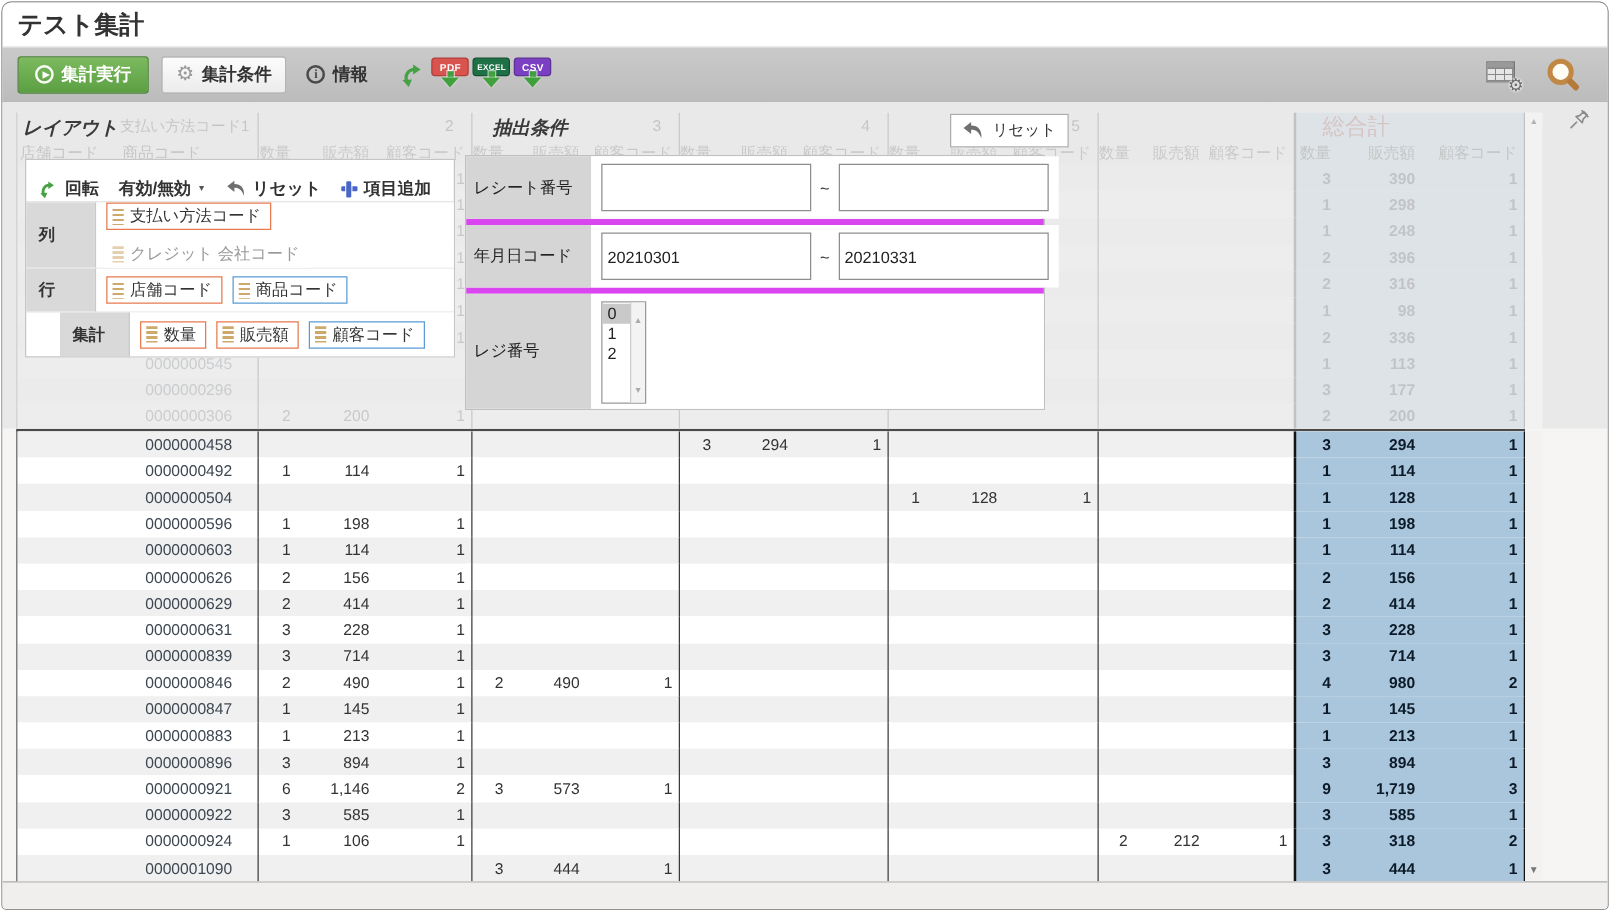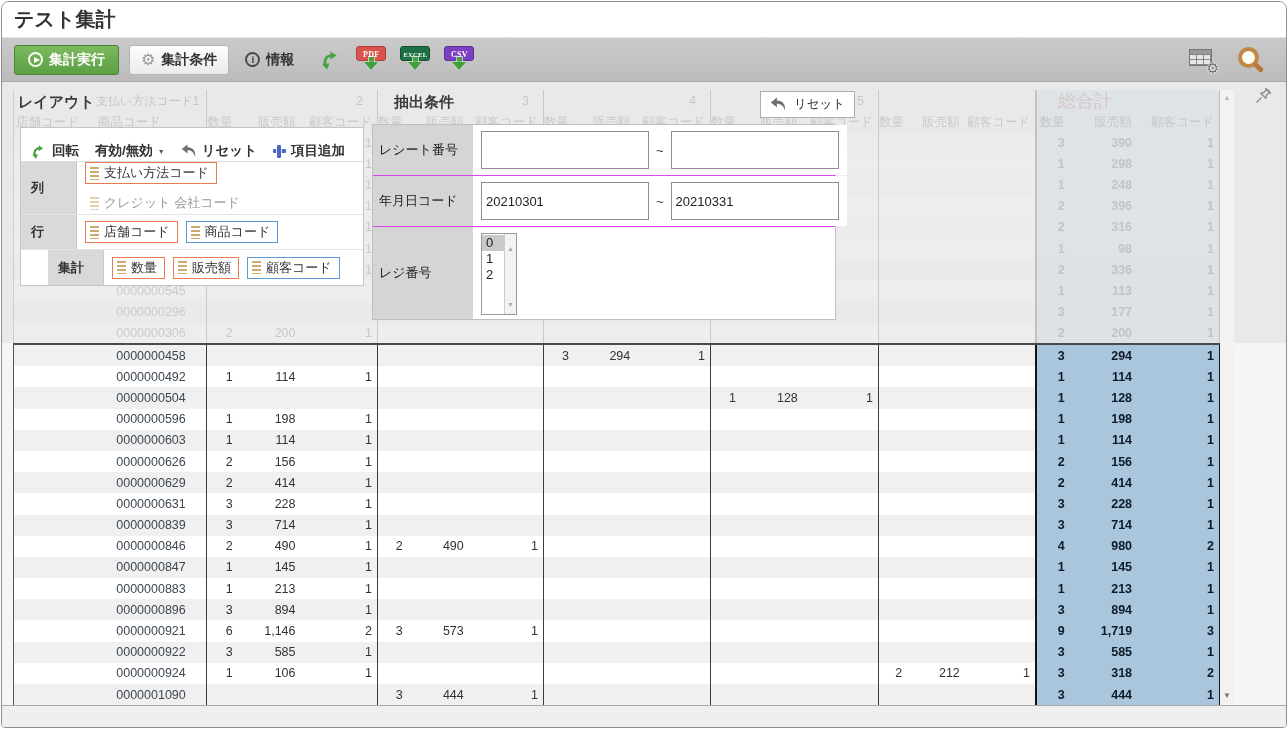--- a/index.html
+++ b/index.html
@@ -16,21 +16,21 @@
   .btn-run{height:30px;padding:0 13px;background:linear-gradient(#7cba5e,#5c9f43);border:1px solid #4c8534;border-radius:3px;color:#fff;font-weight:bold;font-size:14px;display:flex;align-items:center;gap:6px;cursor:pointer;font-family:inherit;}
   .play-icon{width:15px;height:15px;border:2px solid rgba(255,255,255,.95);border-radius:50%;position:relative;flex:0 0 auto;}
   .play-icon::before{content:"";position:absolute;left:4px;top:3px;border-left:6px solid #fff;border-top:3.5px solid transparent;border-bottom:3.5px solid transparent;}
   .btn-cond{height:30px;padding:0 11px;margin-left:10px;background:linear-gradient(#fdfdfd,#ebebeb);border:1px solid #b5b5b5;border-radius:3px;color:#333;font-weight:bold;font-size:14px;display:flex;align-items:center;gap:6px;cursor:pointer;font-family:inherit;}
   .gear-glyph{font-size:16px;color:#9a9a9a;line-height:1;}
   .gear-glyph::before{content:"⚙";}
   .info-item{display:flex;align-items:center;gap:6px;margin-left:16px;color:#333;font-weight:bold;font-size:14px;}
   .info-icon{width:15px;height:15px;border-radius:50%;border:2px solid #4a4a4a;display:flex;align-items:center;justify-content:center;font-size:10px;font-weight:bold;color:#4a4a4a;font-family:"Liberation Serif",serif;}
   .info-icon::before{content:"i";}
   .refresh-btn{margin-left:26px;display:flex;align-items:center;cursor:pointer;}
-  .export{position:relative;width:30px;height:28px;margin-left:14px;cursor:pointer;font-family:Liberation Serif, serif;}
+  .export{position:relative;width:30px;height:28px;margin-left:3px;cursor:pointer;}
   .export .badge{display:block;width:30px;height:15px;border-radius:3px;color:#fff;font-weight:bold;font-size:8px;text-align:center;line-height:15px;letter-spacing:.3px;}
   .export.pdf .badge{background:#d9534f;border:1px solid #b43c38;}
   .export.excel .badge{background:#1e7145;border:1px solid #14502f;font-size:6.5px;}
   .export.csv .badge{background:#7b3fc4;border:1px solid #5d2f95;}
   .dl-arrow{position:absolute;left:50%;transform:translateX(-50%);top:11px;width:14px;}
   .dl-arrow::before{content:"";display:block;width:5px;height:5px;background:#3fa03c;margin:0 auto;box-shadow:0 0 0 1px rgba(255,255,255,.6);}
   .dl-arrow::after{content:"";display:block;width:0;border-left:7px solid transparent;border-right:7px solid transparent;border-top:8px solid #3fa03c;filter:drop-shadow(0 0 1px rgba(255,255,255,.7));}
   .tb-right{margin-left:auto;display:flex;align-items:center;gap:20px;margin-right:10px;}
   .grid-settings{position:relative;width:28px;height:24px;cursor:pointer;}
   .grid-ico{position:absolute;left:0;top:1px;width:23px;height:17px;border:1px solid #767676;background:
@@ -70,21 +70,21 @@
   .gh1{height:22px;} .gh2{height:20px;}
   .gh .c{font-size:12px;color:#222;}
   .gh1 .glabel{justify-content:flex-end;padding-right:14px;font-size:12.5px;}
   .gh1 .prod{justify-content:space-between;padding:0 14px 0 0;}
   .gh1 .prod .pv{font-size:12px;color:#222;white-space:nowrap;}
   .gh1 .total{justify-content:flex-start;padding-left:21px;font-size:18px;color:#7f1d1d;}
   .gh2 .store,.gh2 .prod{justify-content:flex-start;padding-left:2px;font-size:12.5px;color:#222;}
   .gh .total span{font-weight:normal;color:#222;}
 
   
-  .panel-title{position:absolute;font-size:15px;font-weight:bold;color:#3a3a3a;}
+  .panel-title{position:absolute;font-size:15px;font-weight:bold;color:#3a3a3a;font-style:italic;}
   .layout-title{left:16px;top:11px;}
   .filter-title{left:392px;top:11px;}
   .pin{position:absolute;right:14px;top:5px;cursor:pointer;}
 
   .layout-panel{position:absolute;left:18px;top:45px;width:344px;background:#fff;border:1px solid #c5c5c5;}
   .lp-toolbar{height:34px;border-bottom:1px solid #ddd;display:flex;align-items:center;padding:0 10px;gap:16px;}
   .lp-item{display:flex;align-items:center;gap:5px;font-size:13.5px;font-weight:bold;color:#333;cursor:pointer;white-space:nowrap;margin-top:13px;}
   .caret{font-size:7px;color:#555;}
   .caret::before{content:"▼";}
   .plus{position:relative;width:13px;height:13px;display:inline-block;}
@@ -96,21 +96,21 @@
   .lcontent{flex:1;display:flex;align-items:center;gap:8px;padding:0 8px;background:#fff;flex-wrap:wrap;}
   .chip{display:flex;align-items:center;gap:5px;height:22px;padding:0 7px 0 4px;border:1px solid transparent;background:#fff;font-size:13px;color:#333;cursor:grab;white-space:nowrap;}
   .chip.orange{border-color:#e87a50;}
   .chip.blue{border-color:#5b9bd5;}
   .chip.disabled{color:#999;}
   .handle{width:9px;height:13px;flex:0 0 auto;background:repeating-linear-gradient(to bottom,#cda96b 0 2px,transparent 2px 4px);}
   .chip.disabled .handle{opacity:.55;}
 
   .filter-reset{position:absolute;left:758px;top:9px;width:95px;height:27px;background:#fff;border:1px solid #adadad;display:flex;align-items:center;justify-content:center;gap:7px;font-size:12.5px;color:#333;cursor:pointer;font-family:inherit;}
   .filter-panel{position:absolute;left:370px;top:42px;width:464px;background:#fff;border:1px solid #c0c0c0;}
-  .frow{display:flex;border-bottom:1px solid #d946ef;}
+  .frow{display:flex;border-bottom:5px solid #d946ef;}
   .frow:last-child{border-bottom:none;}
   .flabel{width:100px;flex:0 0 auto;background:#d5d5d5;padding:6px 6px;font-size:13px;color:#222;display:flex;flex-direction:column;justify-content:center;line-height:1.25;}
   .fcontent{flex:1;display:flex;align-items:center;gap:7px;padding:6px 8px;background:#fff;}
   .fin{width:168px;height:38px;border:1px solid #8e8e8e;font-size:13px;padding:0 4px;font-family:inherit;color:#222;background:#fff;}
   .tilde{font-size:13px;color:#333;}
   .frow.register .fcontent{align-items:flex-start;height:92px;}
   .listbox{width:36px;height:82px;border:1px solid #999;display:flex;background:#fff;}
   .opts{flex:1;display:flex;flex-direction:column;padding-top:1px;}
   .opt{height:16px;font-size:13px;padding-left:4px;color:#222;cursor:pointer;}
   .opt.selected{background:#c9c9c9;}

